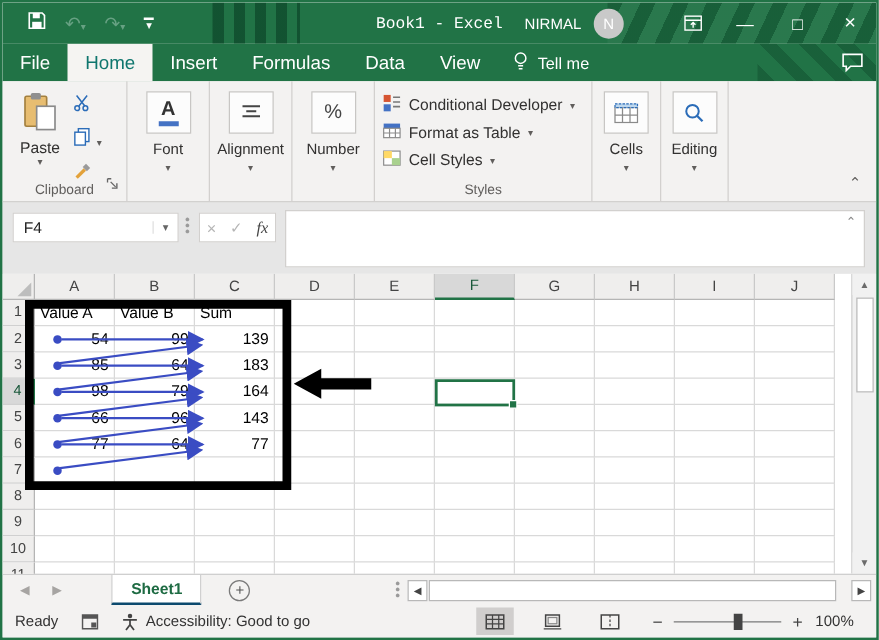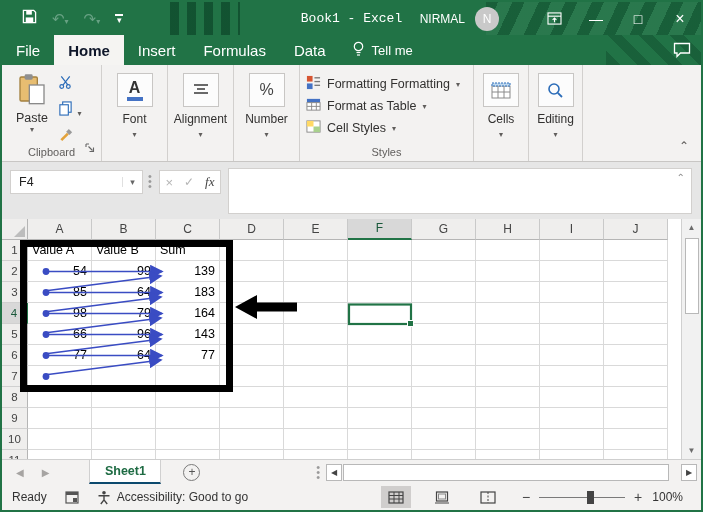--- a/index.html
+++ b/index.html
@@ -20,21 +20,21 @@
   .avatar { width:24px; height:24px; border-radius:50%; background:#c9c9c9; color:#fff; font-size:12px; display:flex; align-items:center; justify-content:center; margin-right:34px; }
   .wbtn { width:42px; height:33px; display:flex; align-items:center; justify-content:center; font-size:14px; }
   .qat-chev { display:flex; flex-direction:column; align-items:center; line-height:5px; font-size:9px; }
   .qat-chev .bar { width:8px; height:2px; background:#fff; margin-bottom:2px; }
 
   
   .tabrow { flex:0 0 30px; background:#217346; display:flex; align-items:stretch; color:#fff; position:relative; overflow:hidden; }
   .deco-tr { position:absolute; right:0; top:0; width:95px; height:30px;
     background: repeating-linear-gradient(45deg, rgba(10,62,36,.35) 0 10px, rgba(255,255,255,0) 10px 22px); }
   .rtab { padding:0 14px; display:flex; align-items:center; font-size:15px; position:relative; z-index:2; }
-  .rtab.active { background:#f5f4f2; color:#0f172a; font-weight:bold; }
+  .rtab.active { background:#f5f4f2; color:#0f766e; font-weight:normal; }
   .tellme { display:flex; align-items:center; gap:7px; padding:0 12px; font-size:13px; z-index:2; }
   .comment-btn { margin-left:auto; margin-right:10px; display:flex; align-items:center; z-index:2; }
 
   
   .ribbon { flex:0 0 97px; background:#f3f2f1; border-bottom:1px solid #c8c6c4; display:flex; position:relative; }
   .rgroup { position:relative; border-right:1px solid #d2d0ce; height:100%; }
   .glabel { position:absolute; bottom:3px; left:0; right:0; text-align:center; font-size:11px; color:#605e5c; }
   .grp-clip { width:100px; }
   .paste-btn { position:absolute; left:9px; top:8px; width:42px; text-align:center; font-size:12.5px; color:#323130; }
   .paste-btn .lbl { margin-top:3px; }
@@ -142,20 +142,21 @@
     </div>
   </div>
 
   <div class="tabrow">
     <div class="deco-tr"></div>
     <div class="rtab">File</div>
     <div class="rtab active">Home</div>
     <div class="rtab">Insert</div>
     <div class="rtab">Formulas</div>
     <div class="rtab">Data</div>
+    <div class="rtab">View</div>
     <div class="tellme">
       <span>
         <svg width="13" height="16" viewBox="0 0 13 16">
             <circle cx="6.5" cy="5.5" r="4.2" fill="none" stroke="#fff" stroke-width="1.2"></circle>
             <line x1="4.5" y1="11.5" x2="8.5" y2="11.5" stroke="#fff" stroke-width="1.2"></line>
             <line x1="5" y1="14" x2="8" y2="14" stroke="#fff" stroke-width="1.2"></line>
           </svg>
       </span>
       <span>Tell me</span>
     </div>
@@ -241,21 +242,21 @@
       <div class="style-item">
         <span>
           <svg width="15" height="15" viewBox="0 0 16 16">
               <rect x="1" y="1" width="6" height="6" fill="#d65532"></rect>
               <rect x="1" y="9" width="6" height="6" fill="#4472c4"></rect>
               <line x1="9" y1="3" x2="15" y2="3" stroke="#777" stroke-width="1.4"></line>
               <line x1="9" y1="7" x2="15" y2="7" stroke="#777" stroke-width="1.4"></line>
               <line x1="9" y1="11" x2="15" y2="11" stroke="#777" stroke-width="1.4"></line>
             </svg>
         </span>
-        <span>Formatting Formatting</span>
+        <span>Conditional Developer</span>
         <span class="chev">▾</span>
       </div>
       <div class="style-item">
         <span>
           <svg width="15" height="15" viewBox="0 0 16 16">
               <rect x="1" y="2" width="14" height="4" fill="#4472c4"></rect>
               <rect x="1" y="6" width="14" height="8" fill="#fff" stroke="#8a8a8a" stroke-width="1"></rect>
               <line x1="6" y1="6" x2="6" y2="14" stroke="#8a8a8a"></line>
               <line x1="11" y1="6" x2="11" y2="14" stroke="#8a8a8a"></line>
               <line x1="1" y1="10" x2="15" y2="10" stroke="#8a8a8a"></line>

